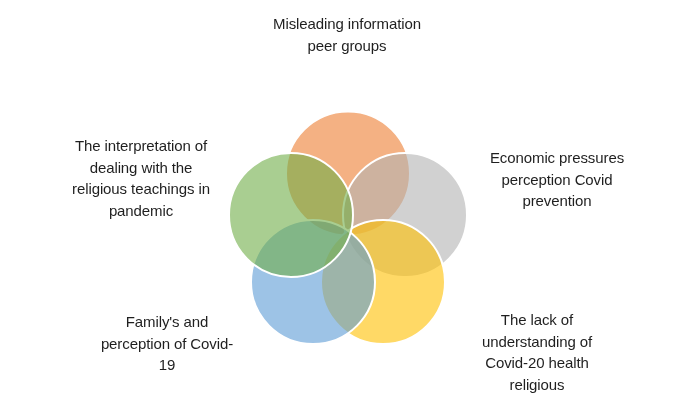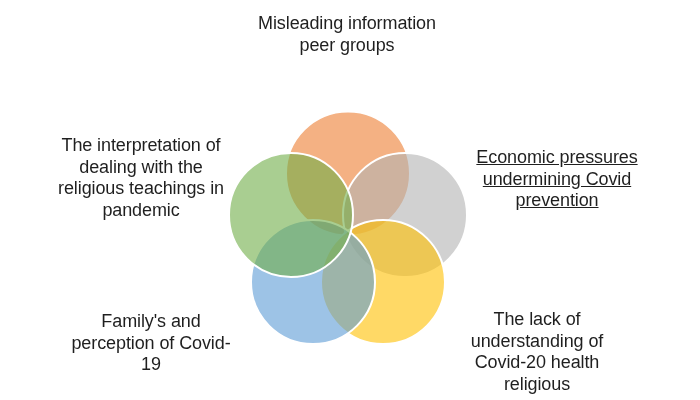--- a/index.html
+++ b/index.html
@@ -16,29 +16,29 @@
     font-family: "Liberation Sans", sans-serif;
   }
   .venn-svg {
     position: absolute;
     left: 0;
     top: 0;
   }
   .diagram-label {
     position: absolute;
     text-align: center;
-    font-size: 18px;
+    font-size: 15px;
     line-height: 21.5px;
     letter-spacing: -0.1px;
     color: #1f1f1f;
   }
   .label-top        { left: 237px; top: 13px;  width: 220px; }
   .label-left-upper { left: 41px;  top: 135px; width: 200px; }
-  .label-right-upper{ left: 457px; top: 147px; width: 200px; text-decoration: underline; }
-  .label-left-lower { left: 61px;  top: 311px; width: 180px; }
+  .label-right-upper{ left: 457px; top: 147px; width: 200px; }
+  .label-left-lower { left: 77px;  top: 311px; width: 180px; }
   .label-right-lower{ left: 447px; top: 309px; width: 180px; }
 </style>
 </head>
 <body>
 
 <div class="figure-canvas">
 
   <svg class="venn-svg" width="700" height="400" viewBox="0 0 700 400">
 
     <circle cx="348" cy="173.5" r="62" stroke-width="2" fill="#ED7D31" fill-opacity="0.6" stroke="#FFFFFF"></circle>
@@ -55,21 +55,21 @@
 
   <div class="diagram-label label-left-upper">
     <div>The interpretation of</div>
     <div>dealing with the</div>
     <div>religious teachings in</div>
     <div>pandemic</div>
   </div>
 
   <div class="diagram-label label-right-upper">
     <div>Economic pressures</div>
-    <div>undermining Covid</div>
+    <div>perception Covid</div>
     <div>prevention</div>
   </div>
 
   <div class="diagram-label label-left-lower">
     <div>Family's and</div>
     <div>perception of Covid-</div>
     <div>19</div>
   </div>
 
   <div class="diagram-label label-right-lower">

